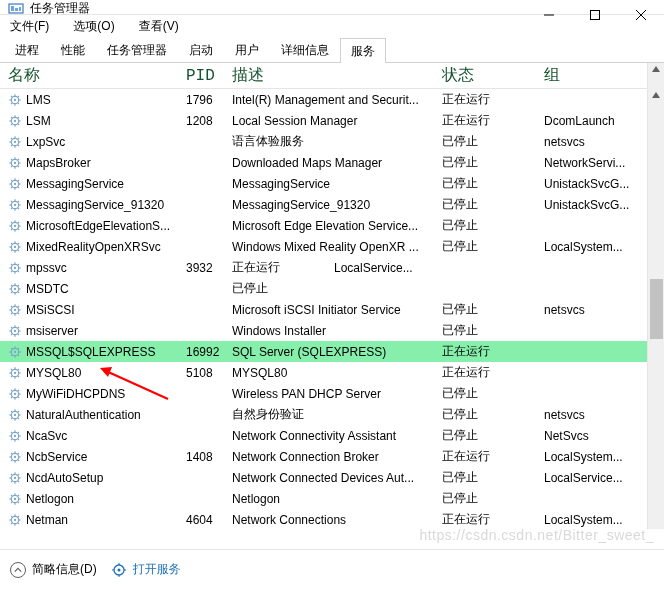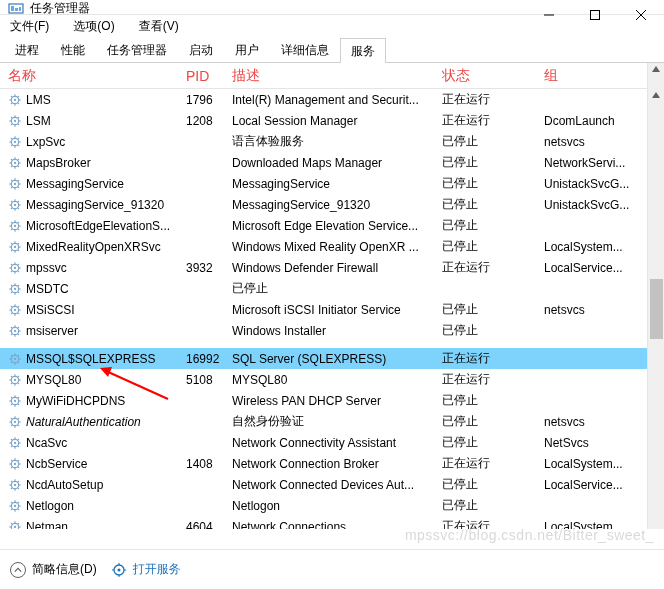--- a/index.html
+++ b/index.html
@@ -8,29 +8,29 @@
 .titlebar .app-icon { width: 16px; height: 16px; margin-right: 6px; }
 .titlebar .title { flex: 1; font-size: 12px; color: #000; }
 .winbtn { width: 46px; height: 30px; display: flex; align-items: center; justify-content: center; color: #000; }
 .winbtn svg { width: 10px; height: 10px; }
 .menubar { height: 22px; display: flex; align-items: center; padding: 0 4px; gap: 12px; }
 .menubar span { padding: 2px 6px; font-size: 12px; color: #000; }
 .tabs { height: 26px; display: flex; align-items: flex-end; border-bottom: 1px solid #d0d0d0; padding: 0 4px; }
 .tab { padding: 4px 10px 3px; border: 1px solid transparent; border-bottom: none; font-size: 12px; color: #000; cursor: default; }
 .tab.active { border-color: #d0d0d0; background: #fff; position: relative; top: 1px; }
 .headerrow { display: flex; height: 26px; align-items: center; border-bottom: 1px solid #e5e5e5; padding-left: 8px; color: #000; background: #fff; position: relative; }
-.headerrow .colh { color: #ef4444; font-size: 14px; padding: 0 6px 0 0; }
+.headerrow .colh { color: #14532d; font-size: 16px; padding: 0 6px 0 0; font-family: Liberation Mono, monospace; }
 .col-name { width: 178px; }
 .col-pid { width: 46px; }
 .col-desc { width: 210px; }
 .col-status { width: 102px; }
 .col-group { flex: 1; }
 .listwrap { height: 440px; overflow: hidden; position: relative; }
 .row { display: flex; height: 21px; align-items: center; padding-left: 8px; color: #000; }
-.row.selected { background: #7dd3fc; margin-top: 7px; }
+.row.selected { background: #86efac; }
 .gear { width: 14px; height: 14px; margin-right: 4px; flex-shrink: 0; }
 .cell { white-space: nowrap; overflow: hidden; text-overflow: ellipsis; padding-right: 6px; font-size: 12px; }
 .scrollbar-v { position: absolute; right: 0; top: 0; width: 17px; height: 100%; background: #f0f0f0; border-left: 1px solid #e5e5e5; }
 .scrollbar-v::before { content:""; position:absolute; top:3px; left:4px; width:0; height:0; border-left:4px solid transparent; border-right:4px solid transparent; border-bottom:6px solid #606060; }
 .scrollbar-v .thumb { position:absolute; left:2px; width:13px; background:#c2c2c2; border-radius:0; }
 .arrow { position: absolute; width: 72px; height: 36px; pointer-events: none; }
 .statusbar { position: absolute; left: 0; right: 0; bottom: 0; height: 40px; border-top: 1px solid #e5e5e5; display: flex; align-items: center; padding: 0 10px; gap: 14px; background:#fff; }
 .sb-item { display: flex; align-items: center; gap: 6px; color: #000; font-size: 12px; }
 .sb-link { color: #1a6fb8; }
 .watermark { position: absolute; right: 10px; bottom: 46px; color: #d9d9d9; font-size: 14px; letter-spacing: 0.5px; pointer-events:none; }
@@ -288,21 +288,20 @@
             <line x1="12.5" y1="8" x2="14.5" y2="8"></line>
             <line x1="3.4" y1="3.4" x2="4.8" y2="4.8"></line>
             <line x1="11.2" y1="11.2" x2="12.6" y2="12.6"></line>
             <line x1="12.6" y1="3.4" x2="11.2" y2="4.8"></line>
             <line x1="4.8" y1="11.2" x2="3.4" y2="12.6"></line>
           </g>
         </svg>
         <span style="overflow:hidden;text-overflow:ellipsis;">mpssvc</span>
       </div>
       <div class="cell col-pid">3932</div>
-      <div class="cell col-desc">Windows Defender Firewall</div>
       <div class="cell col-status">正在运行</div>
       <div class="cell col-group">LocalService...</div>
     </div>
     <div class="row">
       <div class="cell col-name" style="display:flex;align-items:center;">
         <svg class="gear" viewBox="0 0 16 16">
           <circle cx="8" cy="8" r="4.2" fill="none" stroke="#7ca6c9" stroke-width="1.3"></circle>
           <circle cx="8" cy="8" r="1.3" fill="#7ca6c9"></circle>
           <g stroke="#7ca6c9" stroke-width="1.3">
             <line x1="8" y1="1.5" x2="8" y2="3.5"></line>
@@ -430,21 +429,21 @@
           </g>
         </svg>
         <span style="overflow:hidden;text-overflow:ellipsis;">MyWiFiDHCPDNS</span>
       </div>
       <div class="cell col-pid"></div>
       <div class="cell col-desc">Wireless PAN DHCP Server</div>
       <div class="cell col-status">已停止</div>
       <div class="cell col-group"></div>
     </div>
     <div class="row">
-      <div class="cell col-name" style="display:flex;align-items:center;font-style:italic;">
+      <div class="cell col-name" style="display:flex;align-items:center;">
         <svg class="gear" viewBox="0 0 16 16">
           <circle cx="8" cy="8" r="4.2" fill="none" stroke="#7ca6c9" stroke-width="1.3"></circle>
           <circle cx="8" cy="8" r="1.3" fill="#7ca6c9"></circle>
           <g stroke="#7ca6c9" stroke-width="1.3">
             <line x1="8" y1="1.5" x2="8" y2="3.5"></line>
             <line x1="8" y1="12.5" x2="8" y2="14.5"></line>
             <line x1="1.5" y1="8" x2="3.5" y2="8"></line>
             <line x1="12.5" y1="8" x2="14.5" y2="8"></line>
             <line x1="3.4" y1="3.4" x2="4.8" y2="4.8"></line>
             <line x1="11.2" y1="11.2" x2="12.6" y2="12.6"></line>
@@ -577,21 +576,21 @@
 
 <div class="scrollbar-v">
     <div class="thumb" style="top:190px;height:60px;"></div>
   </div>
     <svg class="arrow" style="left:98px; top:276px;" viewBox="0 0 72 36">
     <line x1="70" y1="34" x2="8" y2="6" stroke="#ff0000" stroke-width="2.2"></line>
     <polygon points="2,3 14,2 10,12" fill="#ff0000"></polygon>
   </svg>
   </div>
 
-<div class="watermark">mpssvc://blog.csdn.net/Bitter_sweet_</div>
+<div class="watermark">https://csdn.csdn.net/Bitter_sweet_</div>
 
 <div class="statusbar">
   <div class="sb-item">
     <span class="chevup-circle">
         <svg viewBox="0 0 10 10">
           <polyline points="1,7 5,3 9,7" fill="none" stroke="#606060" stroke-width="1.5"></polyline>
         </svg>
       </span>
     <span>简略信息(D)</span>
   </div>

